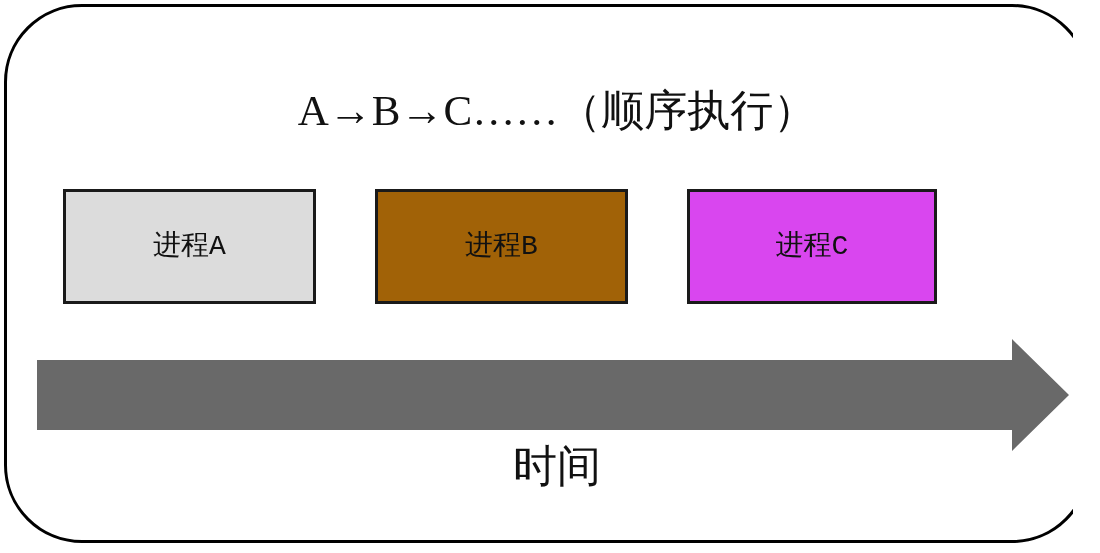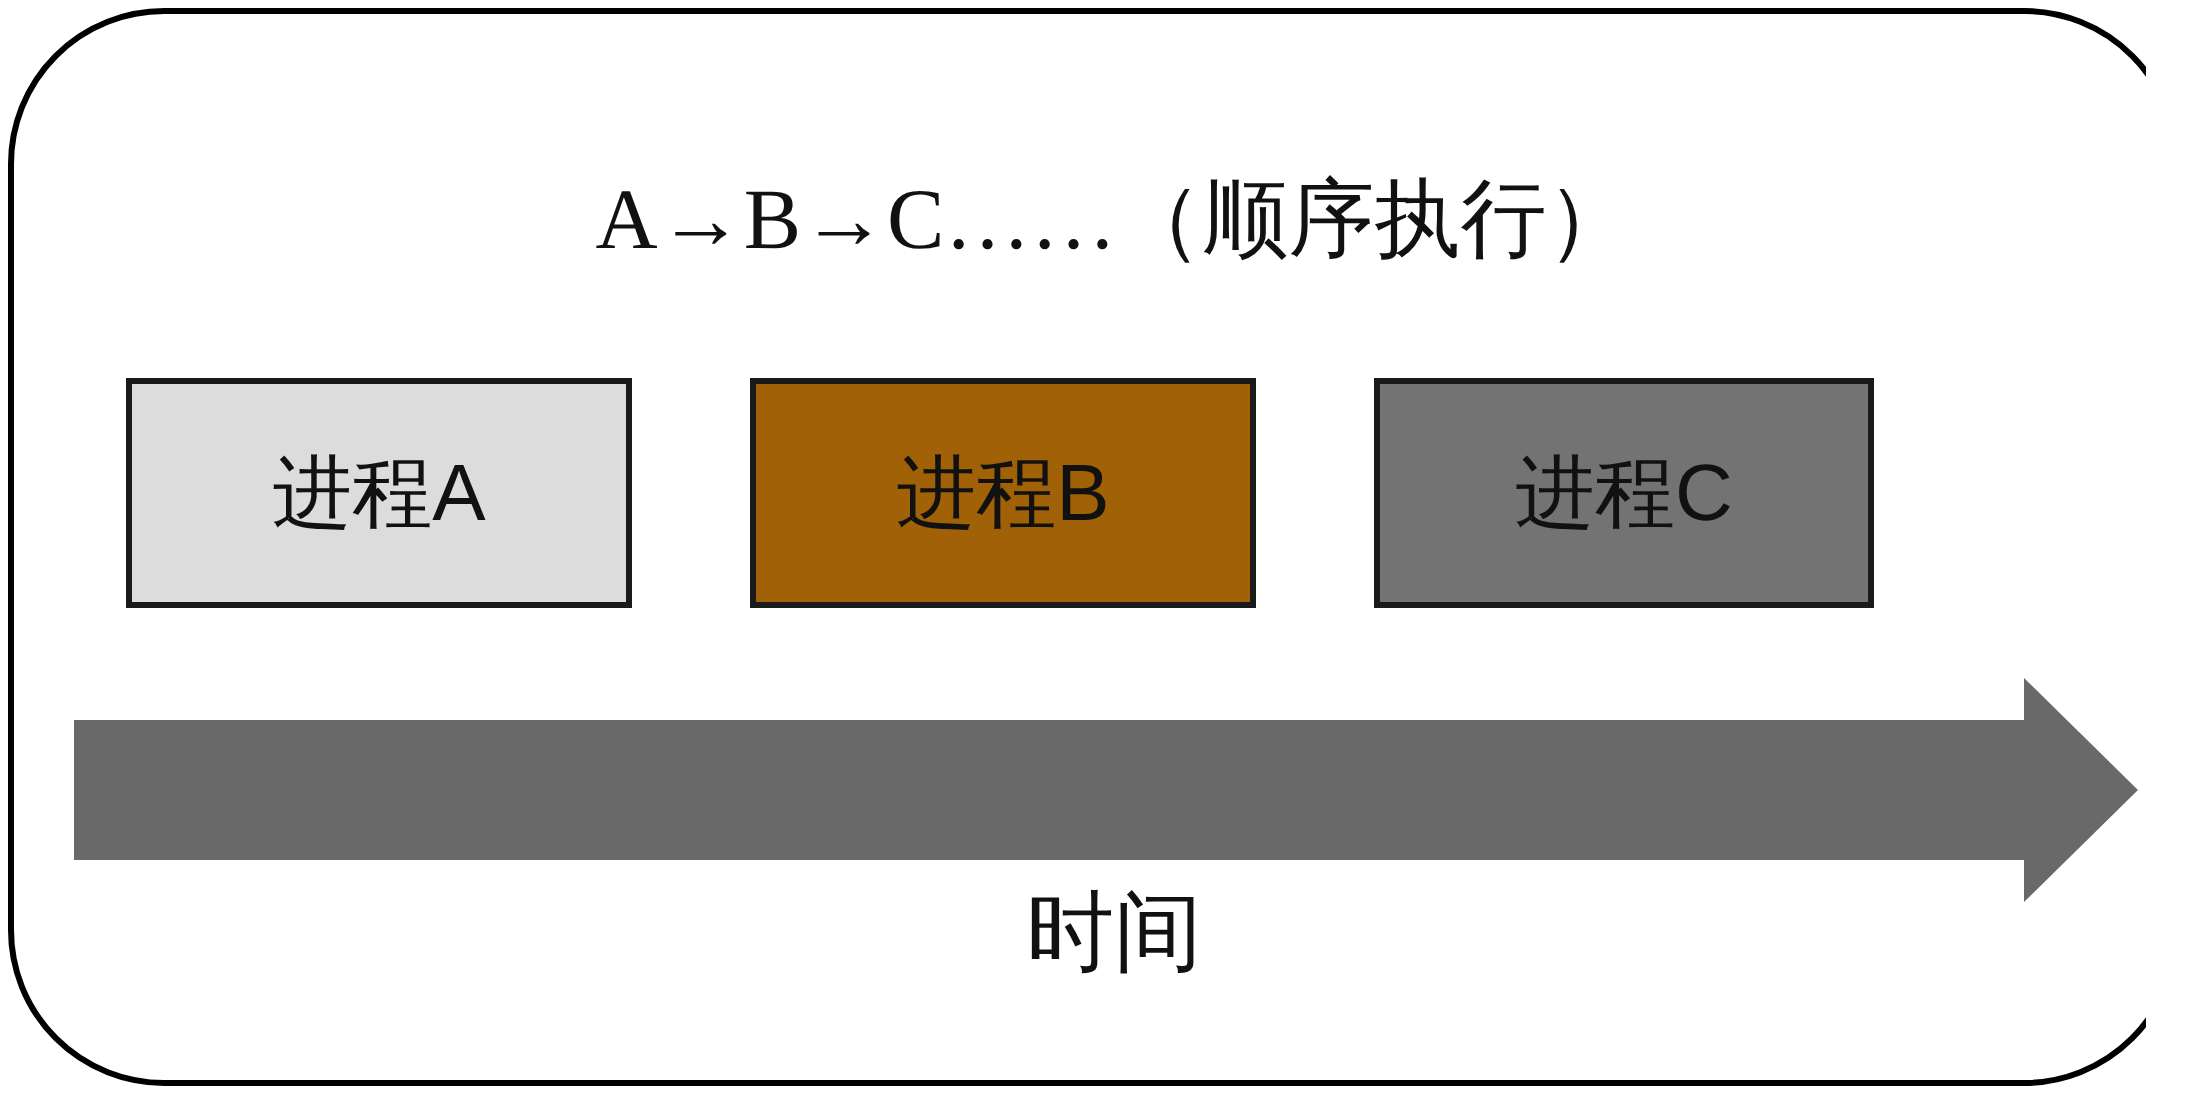--- a/index.html
+++ b/index.html
@@ -51,25 +51,25 @@
     position: absolute;
     top: 182px;
     height: 115px;
     box-sizing: border-box;
     border: 3px solid #1a1a1a;
     display: flex;
     align-items: center;
     justify-content: center;
   }
   .process-box .process-label {
-    font-size: 40px;
+    font-size: 28px;
     color: #111111;
     line-height: 1;
     white-space: nowrap;
-    font-family: Liberation Sans, sans-serif;
+    font-family: Liberation Mono, monospace;
   }
   #process-box-a { left: 56px;  width: 253px; }
   #process-box-b { left: 368px; width: 253px; }
   #process-box-c { left: 680px; width: 250px; }
 
   
   #time-arrow {
     position: absolute;
     left: 30px;
     top: 328px;
@@ -102,21 +102,21 @@
     <div id="sequence-title">A→B→C……（顺序执行）</div>
 
     <div class="process-box" id="process-box-a" style="background:#dcdcdc">
       <span class="process-label">进程A</span>
     </div>
 
     <div class="process-box" id="process-box-b" style="background:#a16207">
       <span class="process-label">进程B</span>
     </div>
 
-    <div class="process-box" id="process-box-c" style="background:#737373">
+    <div class="process-box" id="process-box-c" style="background:#d946ef">
       <span class="process-label">进程C</span>
     </div>
 
     <div id="time-arrow">
       <svg viewBox="0 0 1035 120" preserveAspectRatio="none" xmlns="http://www.w3.org/2000/svg">
         <polygon points="0,25 975,25 975,4 1032,60 975,116 975,95 0,95" fill="#696969"></polygon>
       </svg>
     </div>
 
     <div id="time-label">时间</div>

